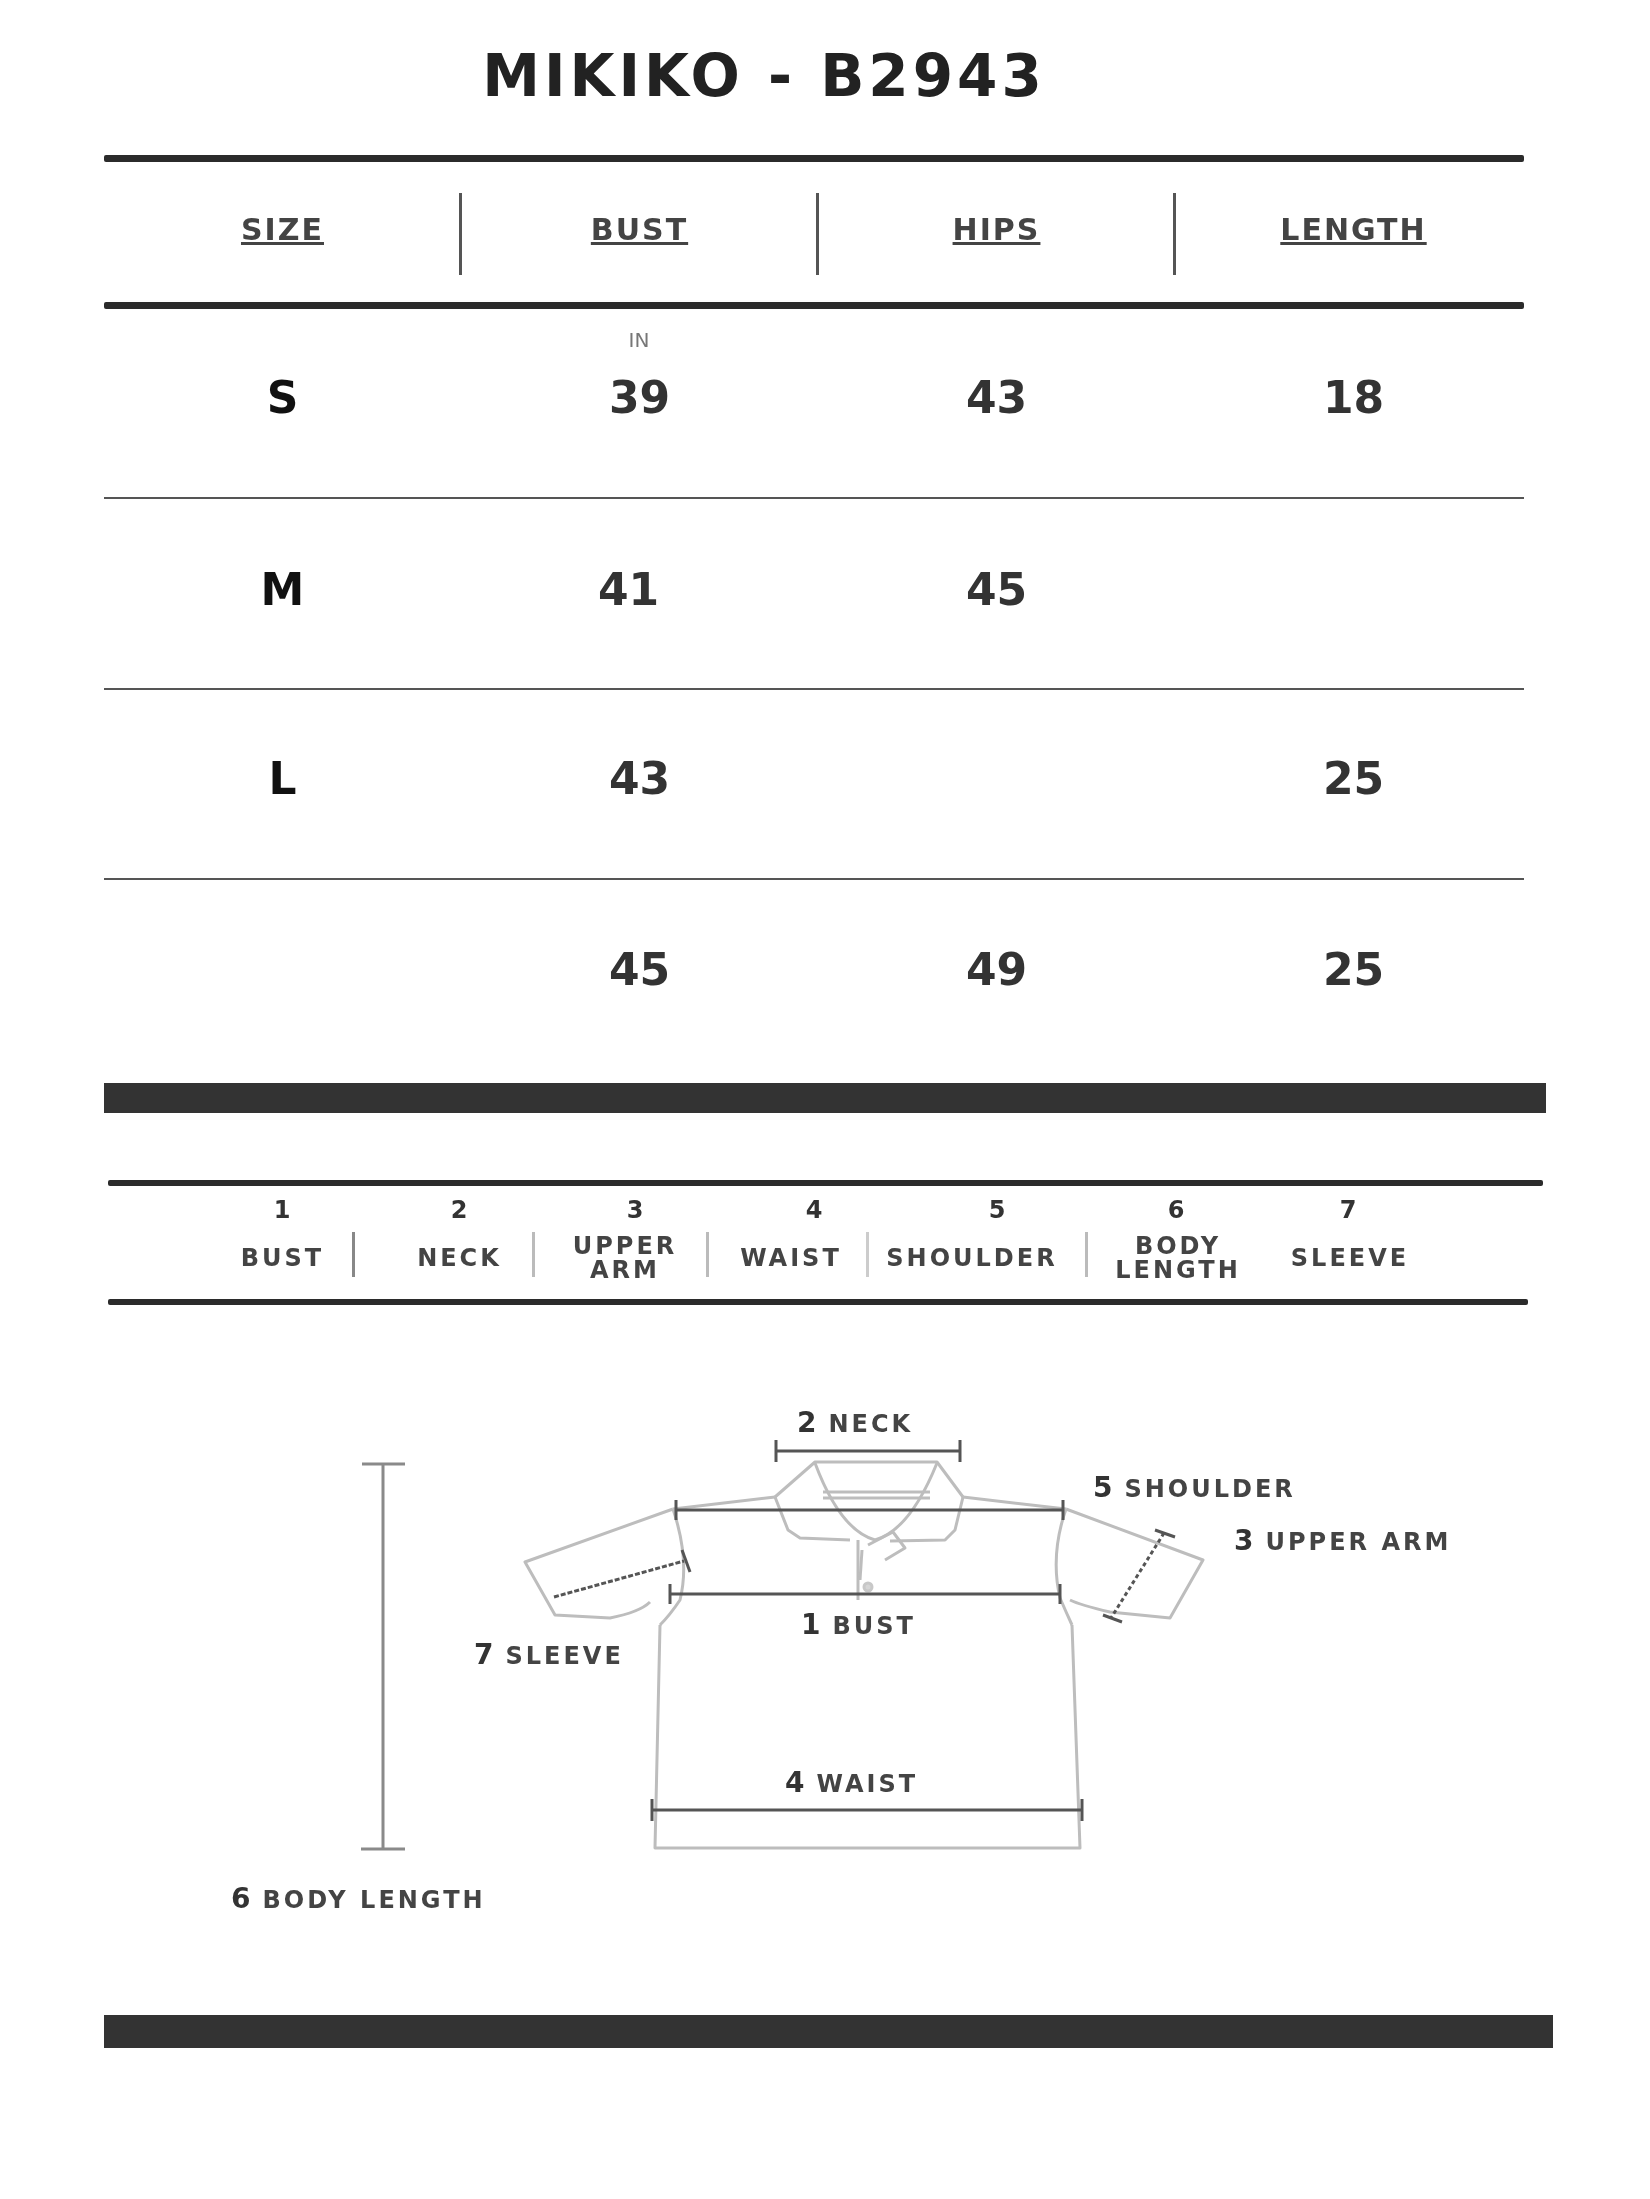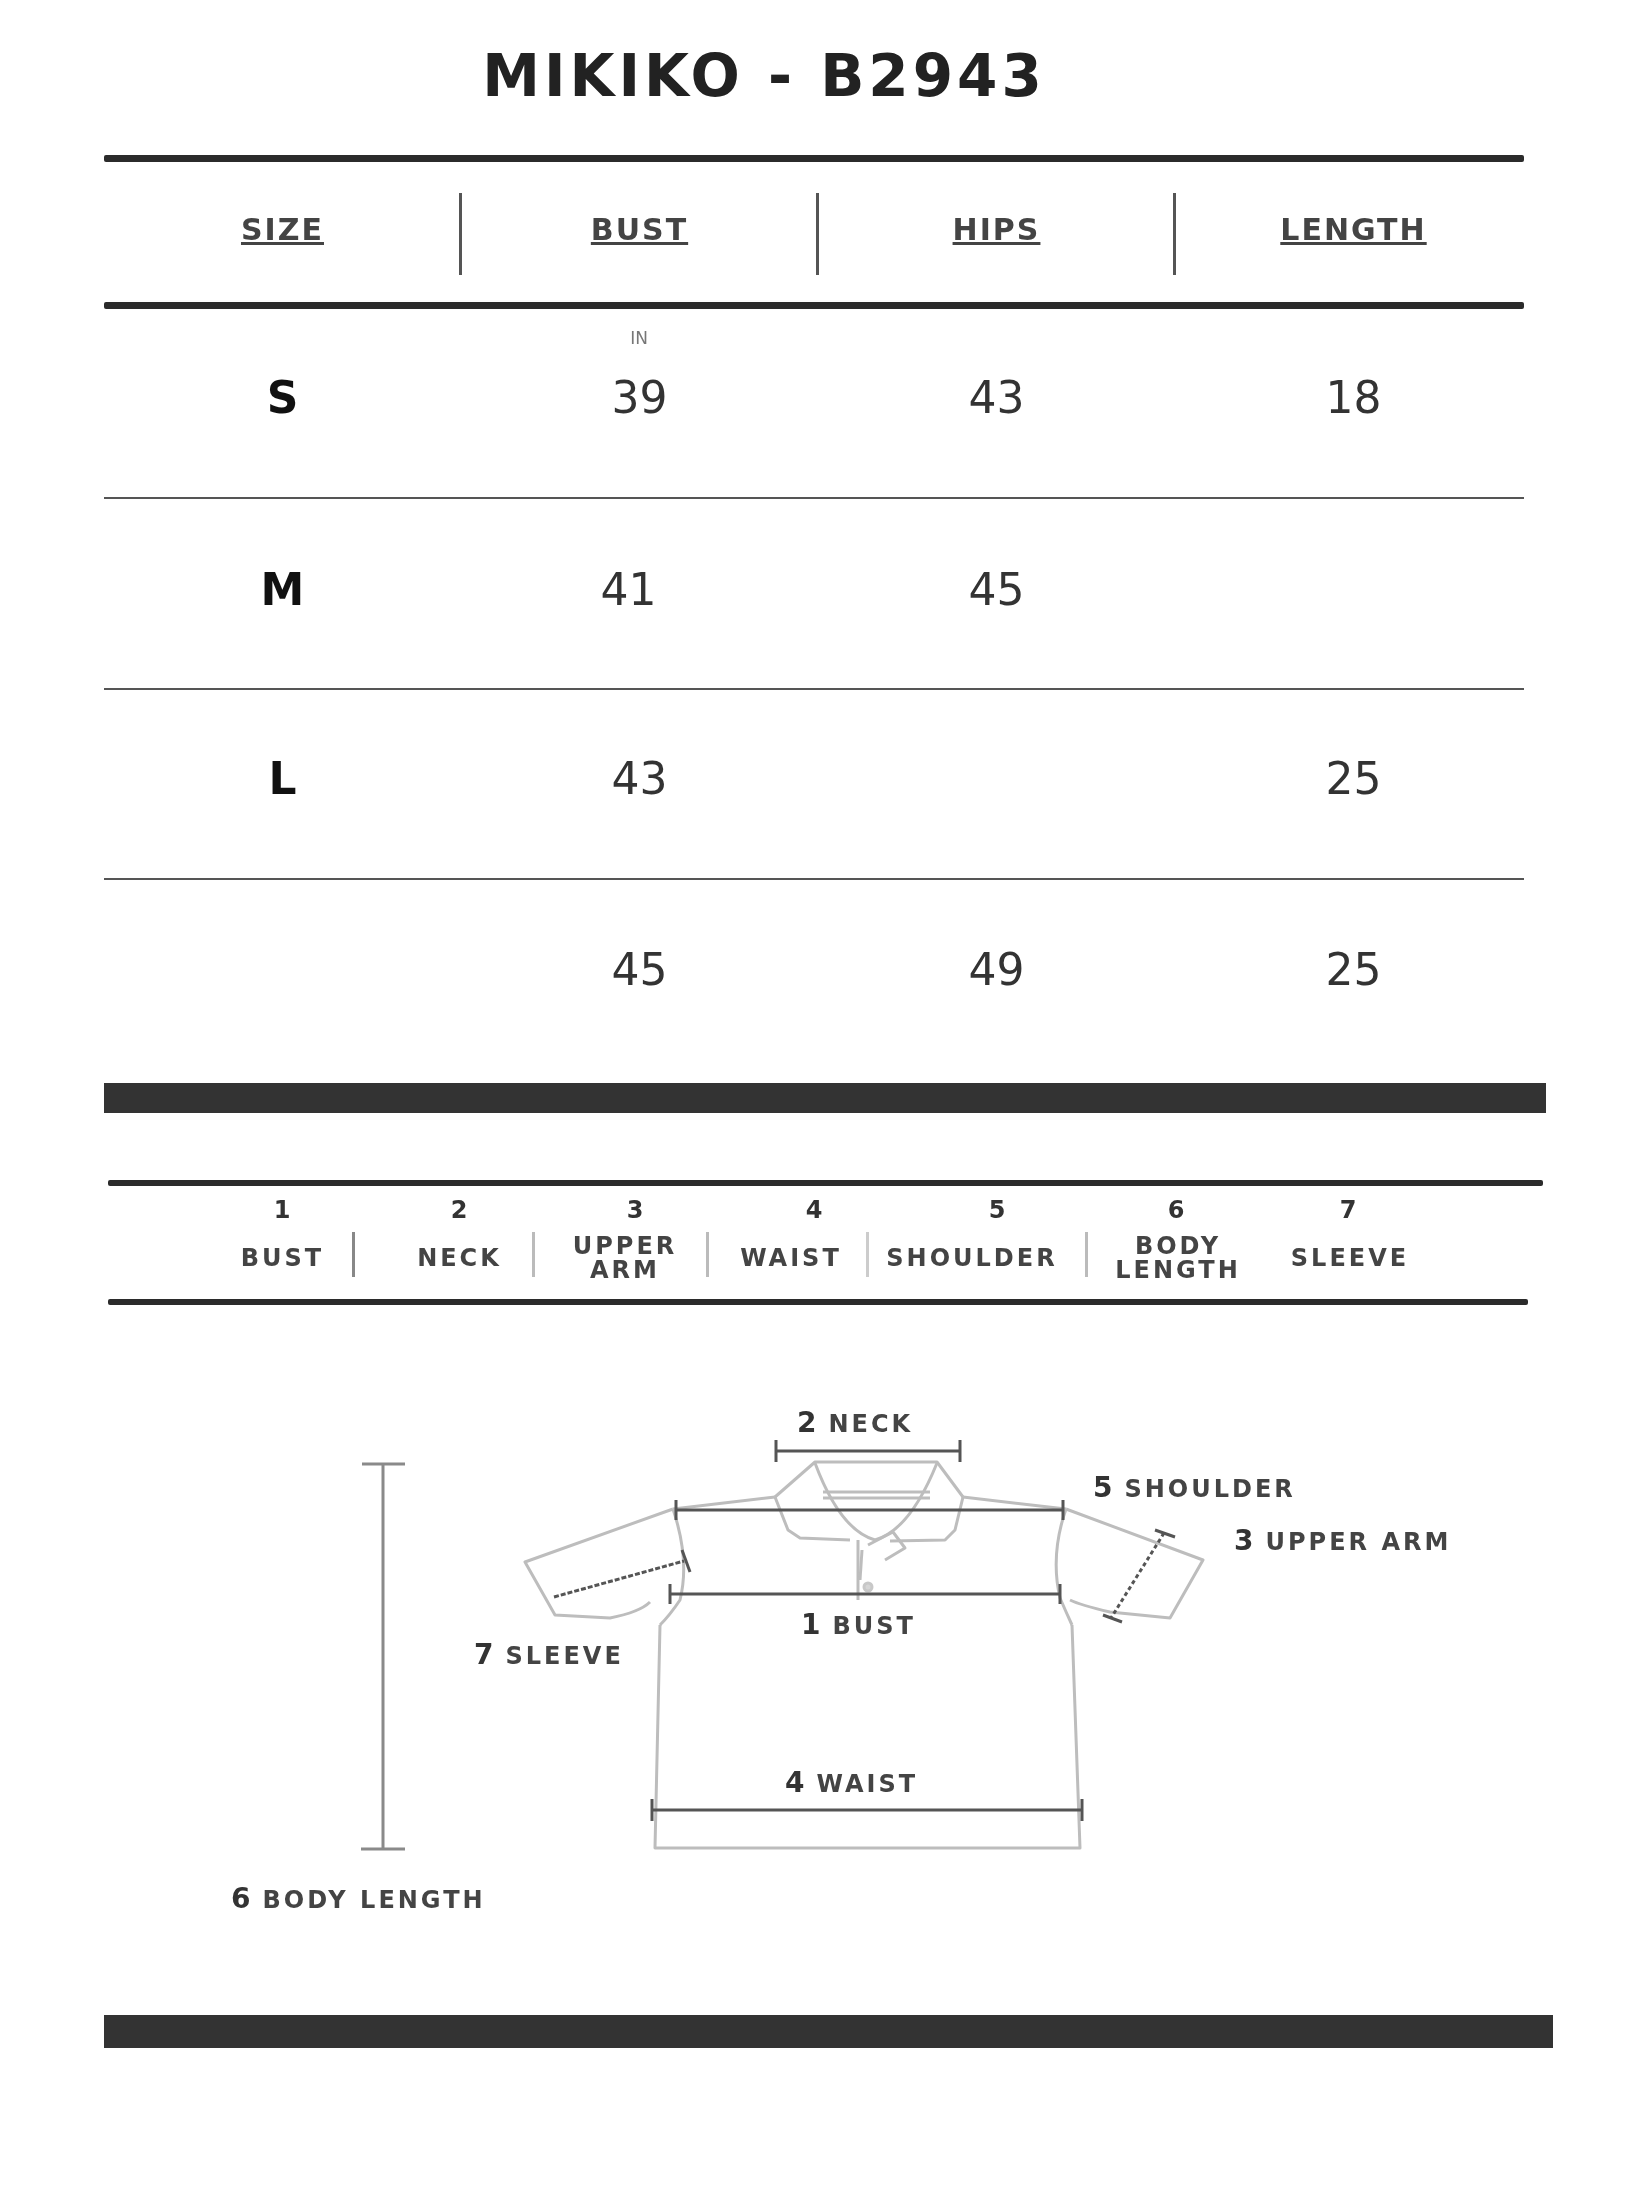--- a/index.html
+++ b/index.html
@@ -7,23 +7,23 @@
          font-family: "DejaVu Sans", "Liberation Sans", sans-serif; color: #222; }
   .abs { position: absolute; }
   .title { left: 0; width: 1528px; top: 42px; text-align: center; font-size: 58px;
            font-weight: bold; letter-spacing: 4px; color: #222; }
   .rule-thick { position: absolute; left: 104px; width: 1420px; height: 7px; background: #2b2b2b; border-radius: 2px; }
   .rule-thin { position: absolute; left: 104px; width: 1420px; height: 2px; background: #555; }
   .bar { position: absolute; background: #333333; }
   .vsep { position: absolute; width: 3px; background: #555; }
   .hcell { position: absolute; width: 357px; text-align: center; font-size: 30px; font-weight: bold;
            letter-spacing: 2px; color: #444; top: 212px; text-decoration: underline; }
-  .unit { position: absolute; width: 40px; text-align: center; font-size: 17px; color: #777; top: 328px; }
+  .unit { position: absolute; width: 40px; text-align: center; font-size: 20px; color: #777; top: 328px; }
   .row { position: absolute; left: 104px; width: 1428px; height: 80px; }
-  .cell { position: absolute; width: 357px; text-align: center; font-size: 44px; color: #333; top: 0; }
+  .cell { position: absolute; width: 357px; text-align: center; font-size: 44px; color: #333; top: 0; font-weight: bold; }
   .cell.size { font-weight: bold; color: #111; }
   .legend-num { position: absolute; width: 150px; text-align: center; font-size: 24px; font-weight: bold; color: #333; top: 1196px; }
   .legend-lab { position: absolute; text-align: center; font-size: 24px; font-weight: bold; letter-spacing: 3px; color: #444; line-height: 24px; }
   .lsep { position: absolute; width: 3px; background: #888; top: 1232px; height: 45px; }
   .dlabel { position: absolute; font-size: 24px; font-weight: bold; letter-spacing: 3px; color: #444; white-space: nowrap; }
   .dlabel .n { font-size: 28px; color: #333; margin-right: 12px; letter-spacing: 0; }
 </style>
 </head>
 <body>
 

